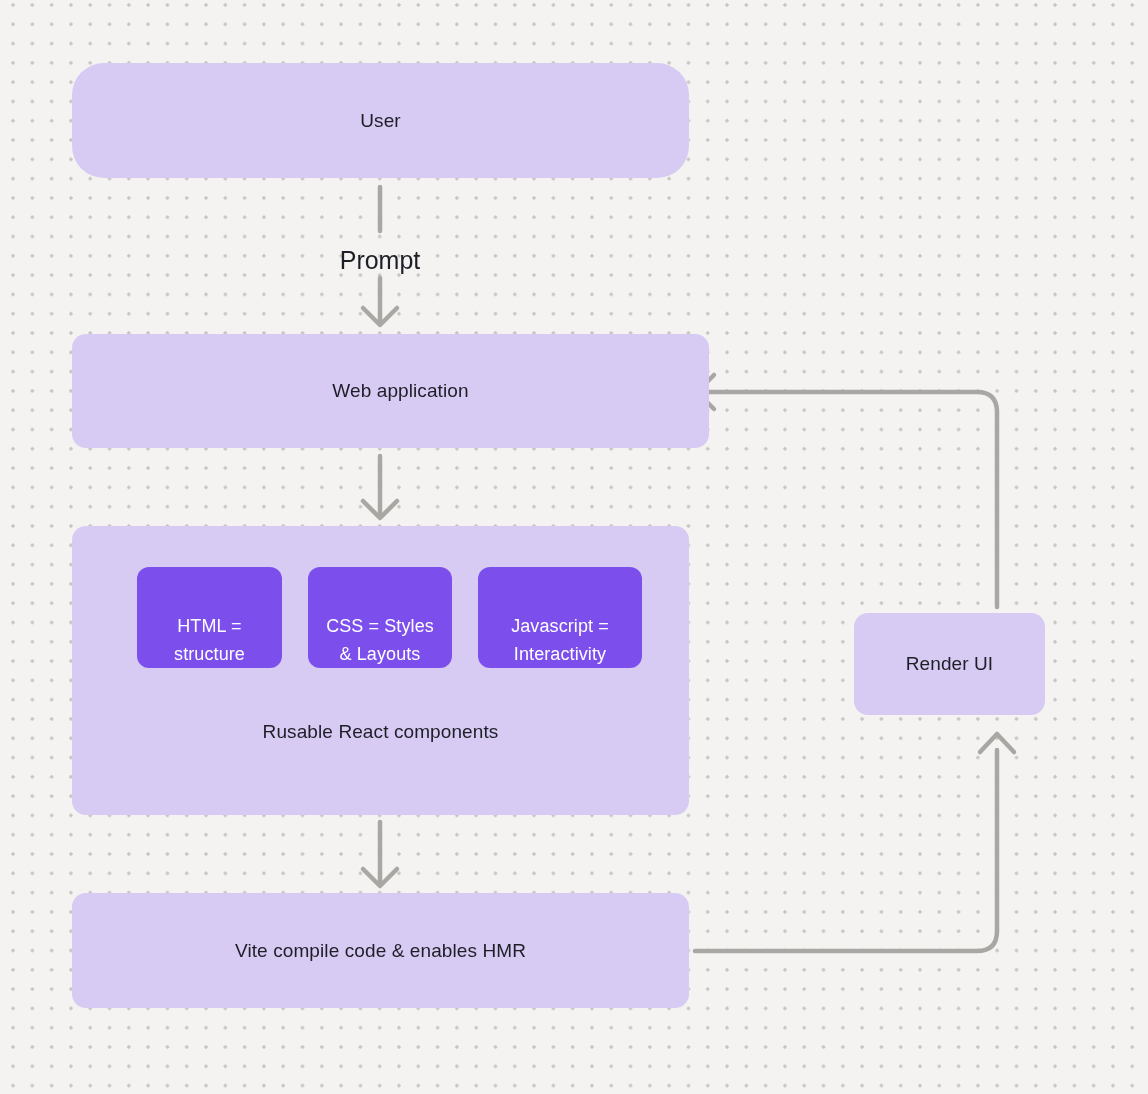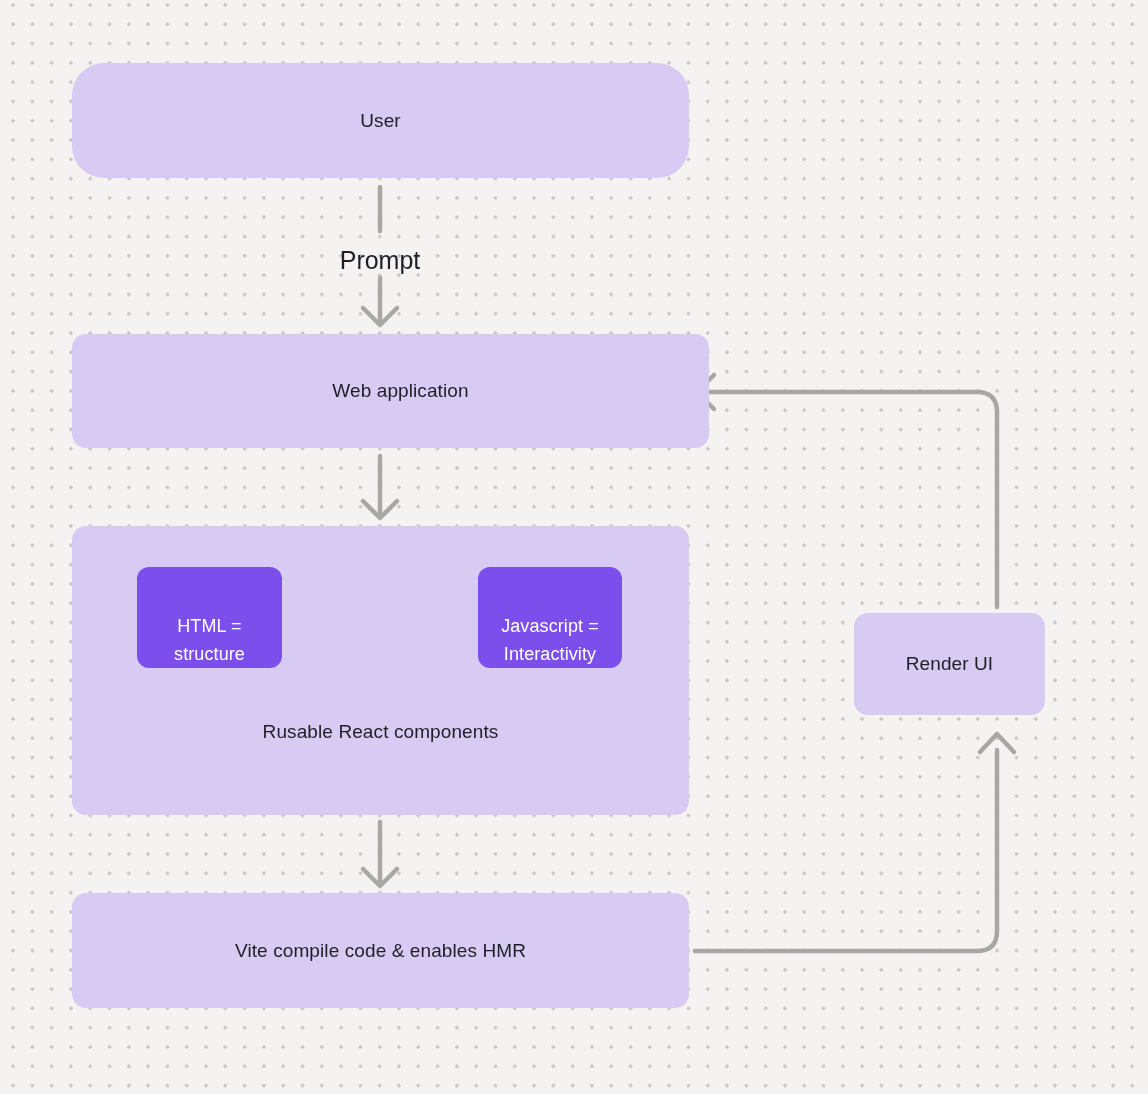--- a/index.html
+++ b/index.html
@@ -66,21 +66,21 @@
     font-size: 18px;
     font-weight: 500;
   }
   .inner-node .inner-label {
     white-space: pre-line;
     text-align: center;
     line-height: 28px;
   }
   .inner-html { left: 65px;  width: 145px; }
   .inner-css  { left: 236px; width: 144px; }
-  .inner-js   { left: 406px; width: 144px; }
+  .inner-js   { left: 406px; width: 164px; }
   .components-caption {
     position: absolute;
     left: 0;
     right: 0;
     top: 195px;
     text-align: center;
     color: #1e1e26;
     font-size: 19px;
     font-weight: 500;
   }
@@ -132,20 +132,24 @@
 
   <div class="node node-web-application">
     <span>Web application</span>
   </div>
 
   <div class="node node-components">
     <div class="inner-node inner-html">
       <span class="inner-label">HTML =
 structure</span>
     </div>
+    <div class="inner-node inner-css">
+      <span class="inner-label">CSS = Styles
+&amp; Layouts</span>
+    </div>
     <div class="inner-node inner-js">
       <span class="inner-label">Javascript =
 Interactivity</span>
     </div>
     <div class="components-caption">Rusable React components</div>
   </div>
 
   <div class="node node-vite">
     <span>Vite compile code &amp; enables HMR</span>
   </div>

